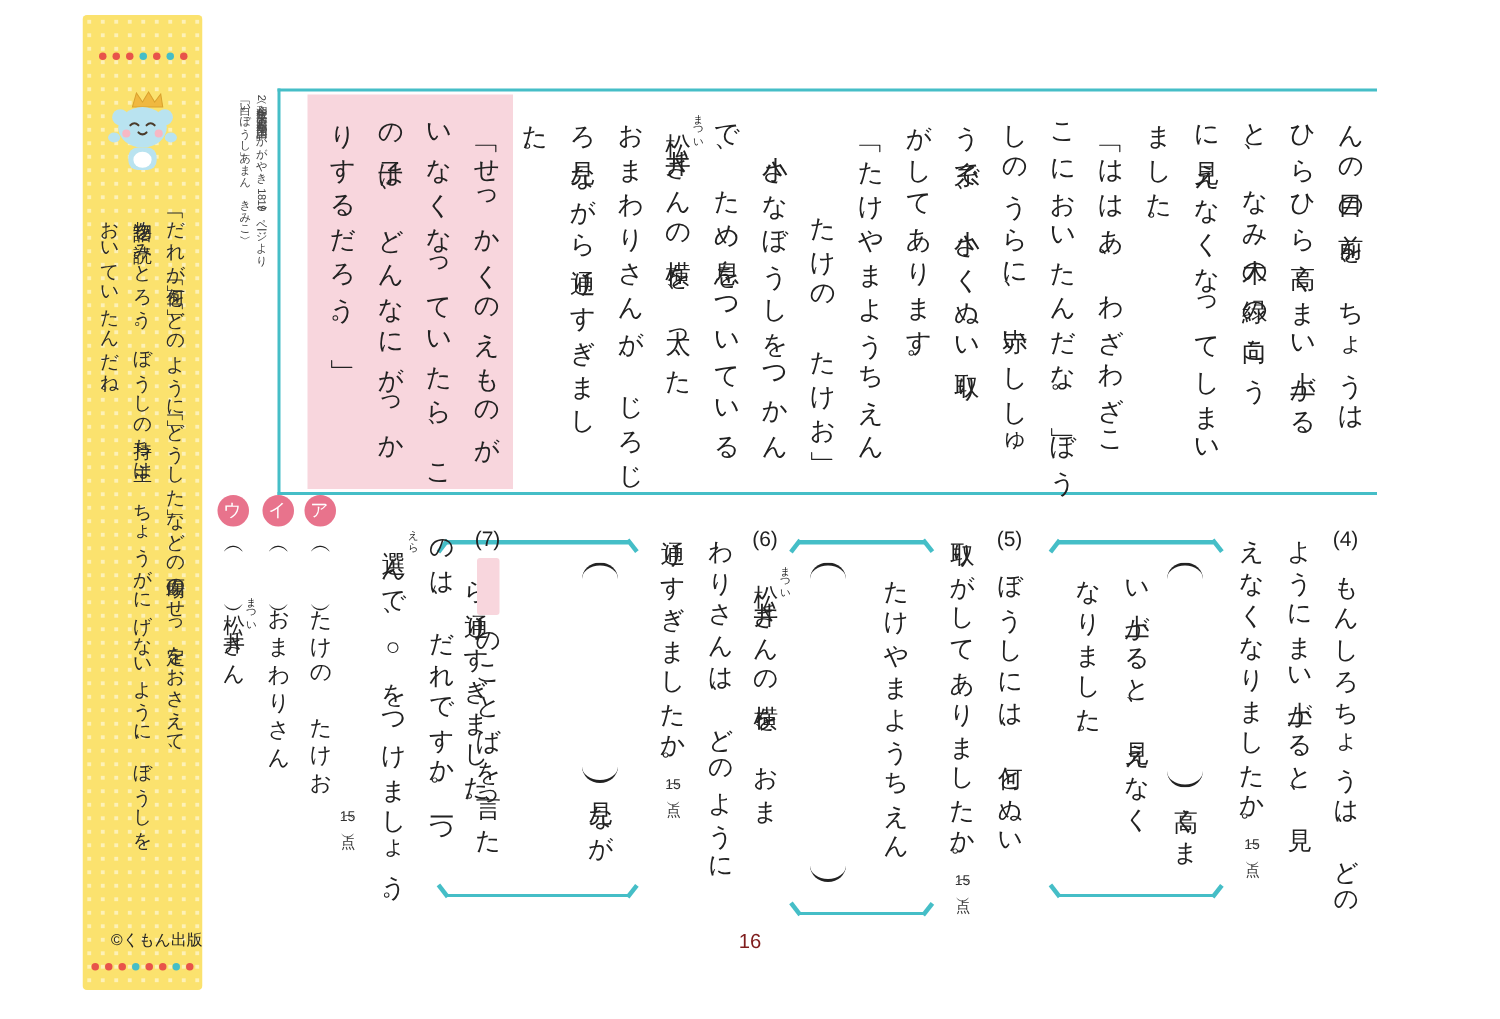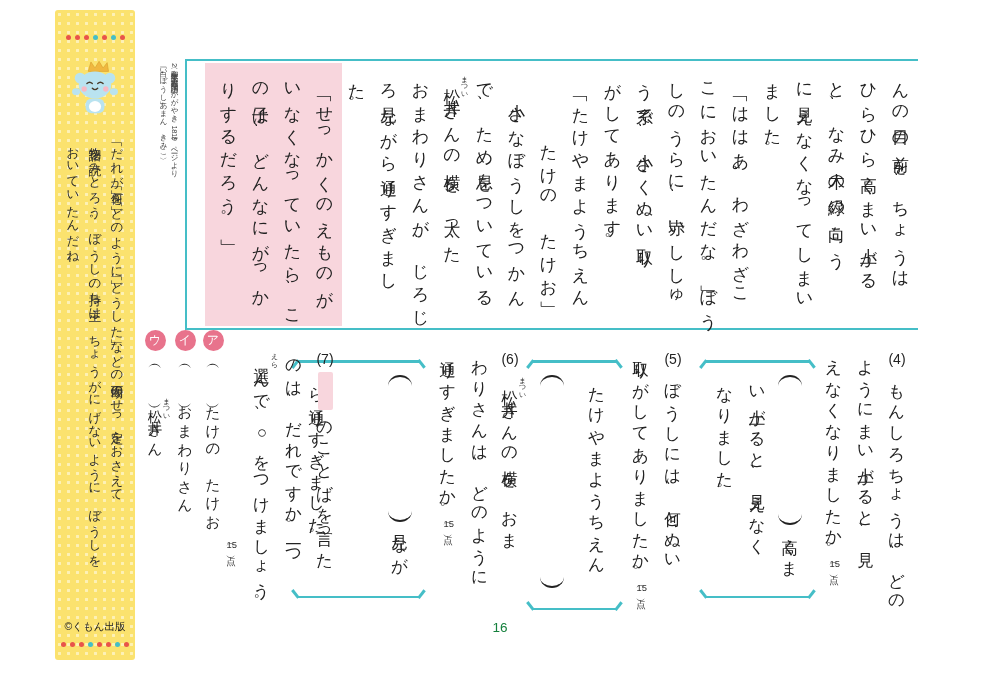--- a/index.html
+++ b/index.html
@@ -11,21 +11,21 @@
            background-image:radial-gradient(circle,rgba(255,255,255,.5) 1.4px,transparent 1.6px);
            background-size:9px 9px;}
   .dots{position:absolute;left:0;width:100%;display:flex;justify-content:center;gap:4px;}
   .dots-top{top:25px;} .dots-bottom{bottom:13px;}
   .dot{width:5px;height:5px;border-radius:50%;}
   .dot.red{background:var(--dot-red,#e8534a);} .dot.teal{background:var(--teal,#45bec7);}
   .mascot{position:absolute;left:13px;top:46px;width:54px;height:74px;}
   .side-note{position:absolute;left:7px;top:128px;height:484px;display:flex;flex-direction:row-reverse;}
   .side-col{writing-mode:vertical-rl;text-orientation:mixed;width:22px;font-size:12.5px;
             letter-spacing:.4px;line-height:22px;color:#2b2b2b;}
-  .copyright{position:absolute;bottom:26px;width:100%;text-align:center;font-size:10.5px;color:#222;}
+  .copyright{position:absolute;bottom:26px;width:100%;text-align:right;font-size:10.5px;color:#222;}
   
   .source{position:absolute;left:158px;top:64px;height:266px;display:flex;flex-direction:row-reverse;}
   .src-col{writing-mode:vertical-rl;width:11px;font-size:7.5px;letter-spacing:-.3px;color:#444;line-height:11px;}
   .passage-box{position:absolute;left:185px;top:59px;width:733px;height:271px;box-sizing:border-box;
                border-left:2px solid var(--teal,#45bec7);border-top:2px solid var(--teal,#45bec7);
                border-bottom:2px solid var(--teal,#45bec7);}
   .highlight{position:absolute;left:18px;top:2px;width:137px;height:263px;background:var(--pink,#f8d6dd);}
   .p-cols{position:absolute;right:2px;top:10px;height:254px;display:flex;flex-direction:row-reverse;}
   .p-col{writing-mode:vertical-rl;text-orientation:mixed;width:32px;font-size:17px;
          letter-spacing:3.5px;line-height:32px;}
@@ -62,21 +62,21 @@
         border-bottom:2.6px solid #222;border-radius:0 0 13px 13px/0 0 12px 12px;}
   .quote-box{display:inline-block;width:15px;height:38px;background:var(--pink,#f8d6dd);border-radius:2px;}
   
   .options{position:absolute;left:142px;top:330px;width:84px;height:300px;display:flex;
            flex-direction:row-reverse;gap:2px;}
   .opt-col{writing-mode:vertical-rl;text-orientation:mixed;width:26px;font-size:14.5px;
            letter-spacing:2px;line-height:26px;}
   .circle{writing-mode:horizontal-tb;display:inline-block;width:21px;height:21px;border-radius:50%;
           background:var(--pink-circle,#e8738c);color:#fff;font-size:12px;line-height:21px;
           text-align:center;letter-spacing:0;margin-bottom:8px;}
-  .page-num{position:absolute;left:0;right:0;top:620px;text-align:center;font-size:13.5px;color:#15803d;}
+  .page-num{position:absolute;left:0;right:0;top:620px;text-align:center;font-size:13.5px;color:#7f1d1d;}
 </style>
 </head>
 <body>
 
 <div id="page">
 
   <div class="sidebar">
     <div class="dots dots-top" id="dots-top">
         <span class="dot red"></span>
         <span class="dot red"></span>

